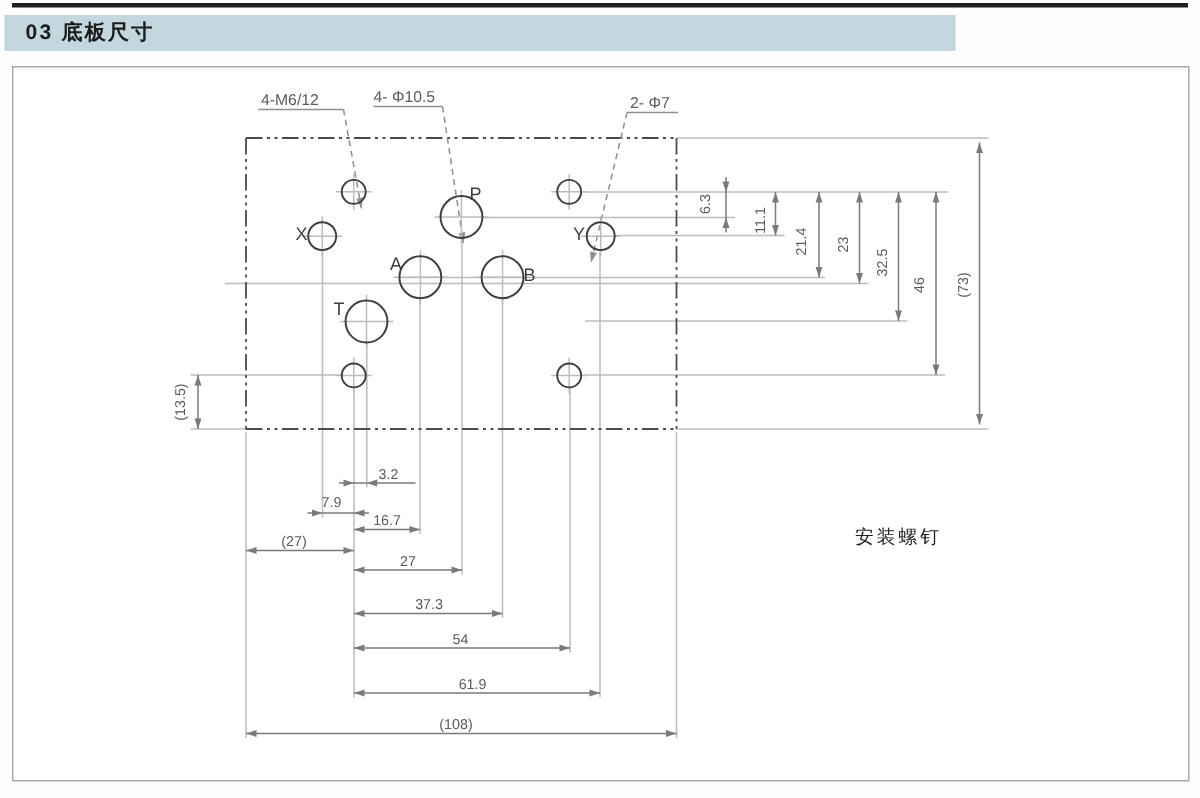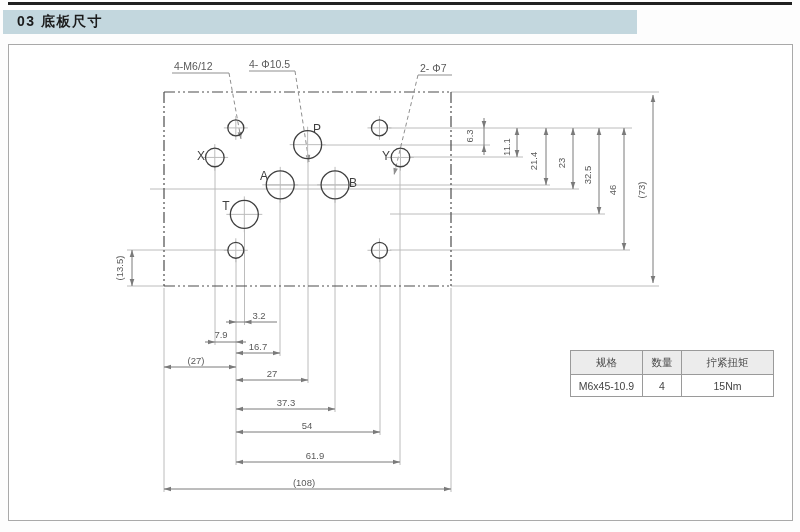--- a/index.html
+++ b/index.html
@@ -176,35 +176,15 @@
       <line x1="214.806" y1="144.126" x2="214.806" y2="170.746" stroke="#bcbcbc" stroke-width="1"></line>
       <circle cx="214.806" cy="157.436" r="9.31" fill="none" stroke="#3f3f3f" stroke-width="1.3"></circle>
       <text x="201" y="160" fill="#3f3f3f" font-size="12" text-anchor="middle" font-family="&quot;Liberation Sans&quot;,sans-serif">X</text>
       <line x1="387.16400000000004" y1="157.436" x2="413.78400000000005" y2="157.436" stroke="#bcbcbc" stroke-width="1"></line>
       <line x1="400.47400000000005" y1="144.126" x2="400.47400000000005" y2="170.746" stroke="#bcbcbc" stroke-width="1"></line>
       <circle cx="400.47400000000005" cy="157.436" r="9.31" fill="none" stroke="#3f3f3f" stroke-width="1.3"></circle>
       <text x="386" y="160" fill="#3f3f3f" font-size="12" text-anchor="middle" font-family="&quot;Liberation Sans&quot;,sans-serif">Y</text>
     </svg>
 
   <div class="screws">
-    <table>
-      <colgroup>
-          <col class="c-spec">
-          <col class="c-qty">
-          <col class="c-torque">
-        </colgroup>
-      <thead>
-        <tr>
-          <th>规格</th>
-          <th>数量</th>
-          <th>拧紧扭矩</th>
-        </tr>
-      </thead>
-      <tbody>
-        <tr>
-          <td>M6x45-10.9</td>
-          <td>4</td>
-          <td>15Nm</td>
-        </tr>
-      </tbody>
-    </table>
+    <div class="screws-title">安装螺钉</div>
   </div>
 </div>
 
 </body></html>

